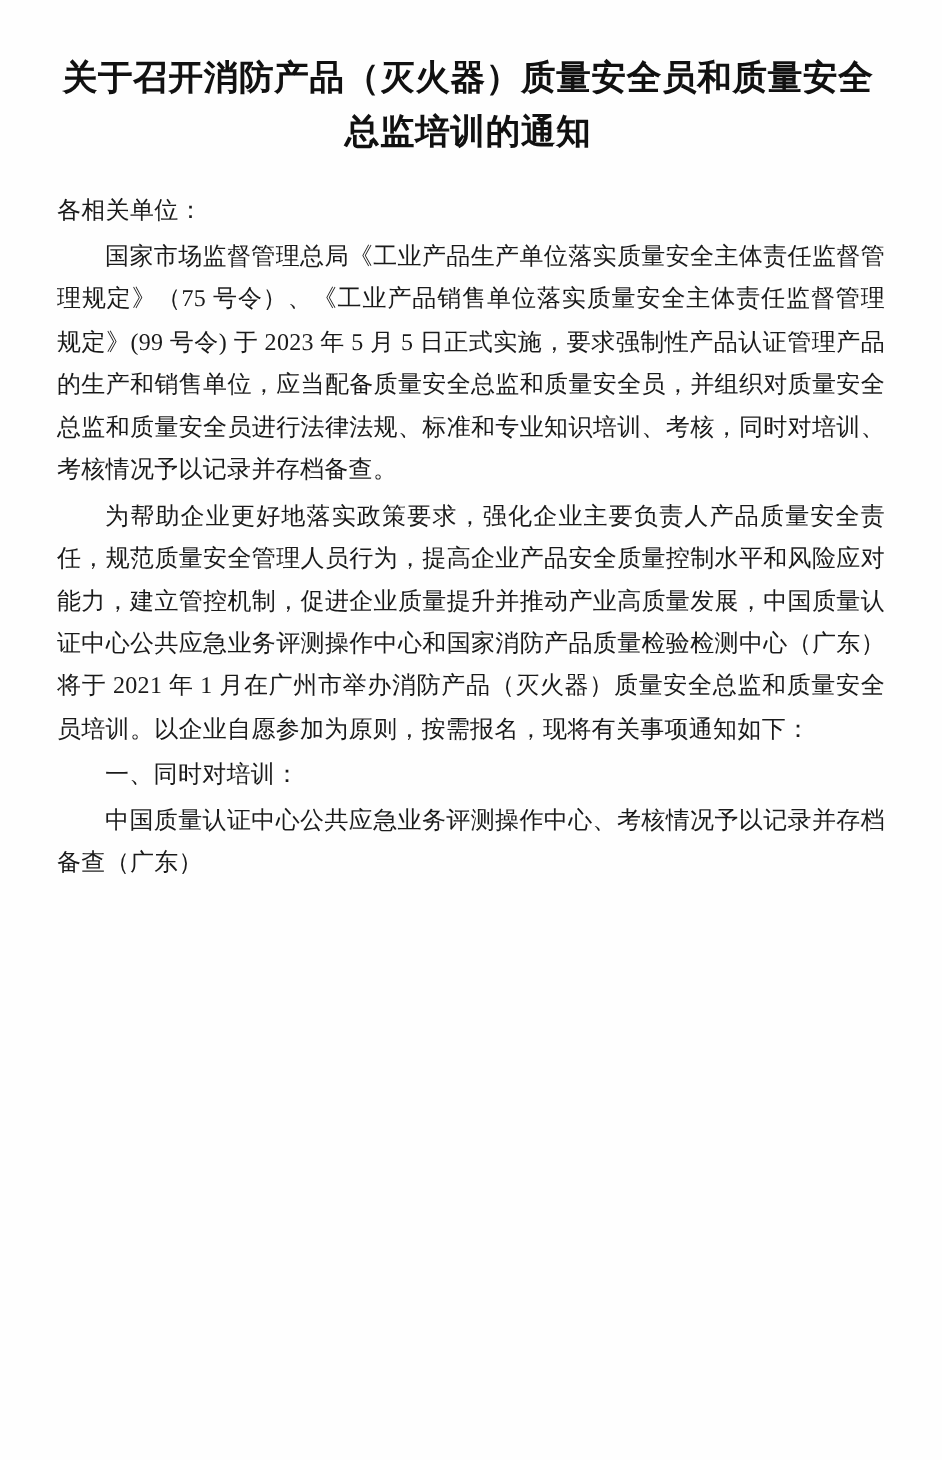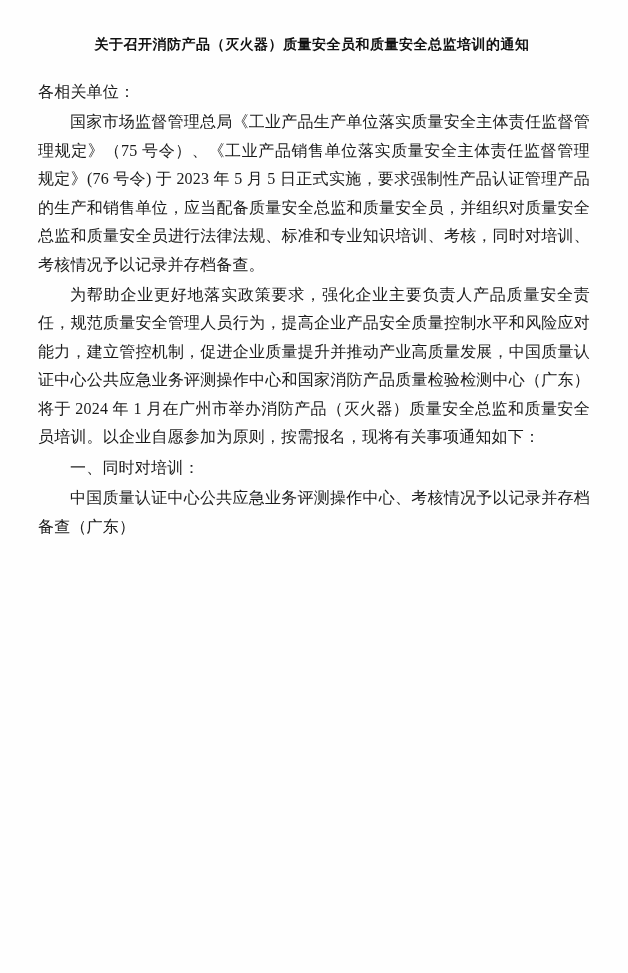--- a/index.html
+++ b/index.html
@@ -16,21 +16,21 @@
   }
   .page {
     width: 628px;
     height: 973px;
     box-sizing: border-box;
     padding: 26px 38px 0 38px;
     background: #fefefe;
     position: relative;
   }
   .doc-title {
-    font-size: 14px;
+    font-size: 23px;
     font-weight: bold;
     line-height: 1.55;
     text-align: center;
     letter-spacing: 0.5px;
     margin: 8px 4px 22px 0;
     color: #111;
   }
   .doc-body p {
     font-size: 16px;
     line-height: 1.78;
@@ -51,23 +51,23 @@
 <body>
 
 <div class="page">
 
   <h1 class="doc-title">关于召开消防产品（灭火器）质量安全员和质量安全总监培训的通知</h1>
 
   <div class="doc-body">
 
     <p class="no-indent">各相关单位：</p>
 
-    <p class="indent-2">国家市场监督管理总局《工业产品生产单位落实质量安全主体责任监督管理规定》（75 号令）、《工业产品销售单位落实质量安全主体责任监督管理规定》(76 号令) 于 2023 年 5 月 5 日正式实施，要求强制性产品认证管理产品的生产和销售单位，应当配备质量安全总监和质量安全员，并组织对质量安全总监和质量安全员进行法律法规、标准和专业知识培训、考核，同时对培训、考核情况予以记录并存档备查。</p>
+    <p class="indent-2">国家市场监督管理总局《工业产品生产单位落实质量安全主体责任监督管理规定》（75 号令）、《工业产品销售单位落实质量安全主体责任监督管理规定》(99 号令) 于 2023 年 5 月 5 日正式实施，要求强制性产品认证管理产品的生产和销售单位，应当配备质量安全总监和质量安全员，并组织对质量安全总监和质量安全员进行法律法规、标准和专业知识培训、考核，同时对培训、考核情况予以记录并存档备查。</p>
 
-    <p class="indent-2">为帮助企业更好地落实政策要求，强化企业主要负责人产品质量安全责任，规范质量安全管理人员行为，提高企业产品安全质量控制水平和风险应对能力，建立管控机制，促进企业质量提升并推动产业高质量发展，中国质量认证中心公共应急业务评测操作中心和国家消防产品质量检验检测中心（广东）将于 2024 年 1 月在广州市举办消防产品（灭火器）质量安全总监和质量安全员培训。以企业自愿参加为原则，按需报名，现将有关事项通知如下：</p>
+    <p class="indent-2">为帮助企业更好地落实政策要求，强化企业主要负责人产品质量安全责任，规范质量安全管理人员行为，提高企业产品安全质量控制水平和风险应对能力，建立管控机制，促进企业质量提升并推动产业高质量发展，中国质量认证中心公共应急业务评测操作中心和国家消防产品质量检验检测中心（广东）将于 2021 年 1 月在广州市举办消防产品（灭火器）质量安全总监和质量安全员培训。以企业自愿参加为原则，按需报名，现将有关事项通知如下：</p>
 
     <p class="indent-2">一、同时对培训：</p>
 
     <p class="indent-2">中国质量认证中心公共应急业务评测操作中心、考核情况予以记录并存档备查（广东）</p>
 
   </div>
 
 </div>
 
 </body></html>

